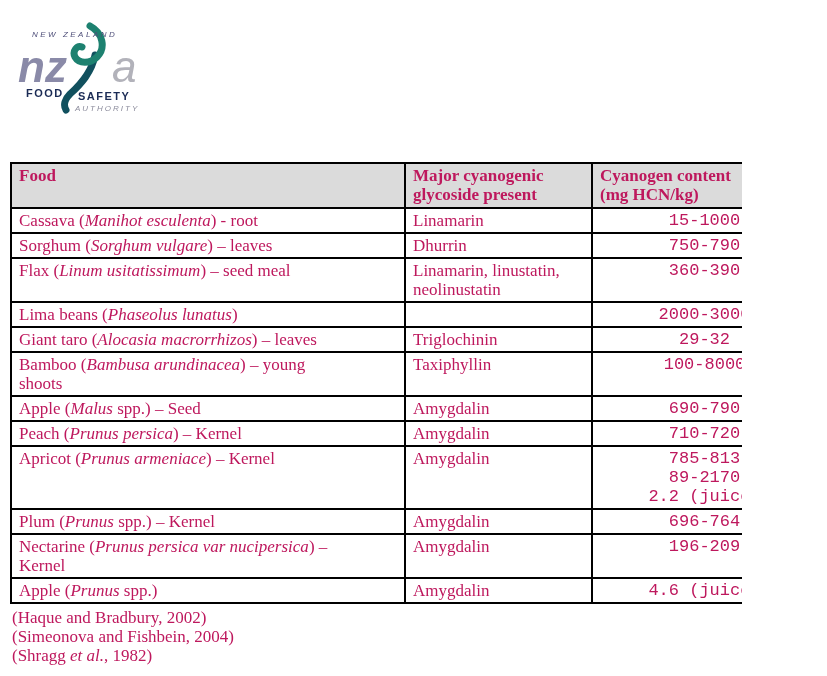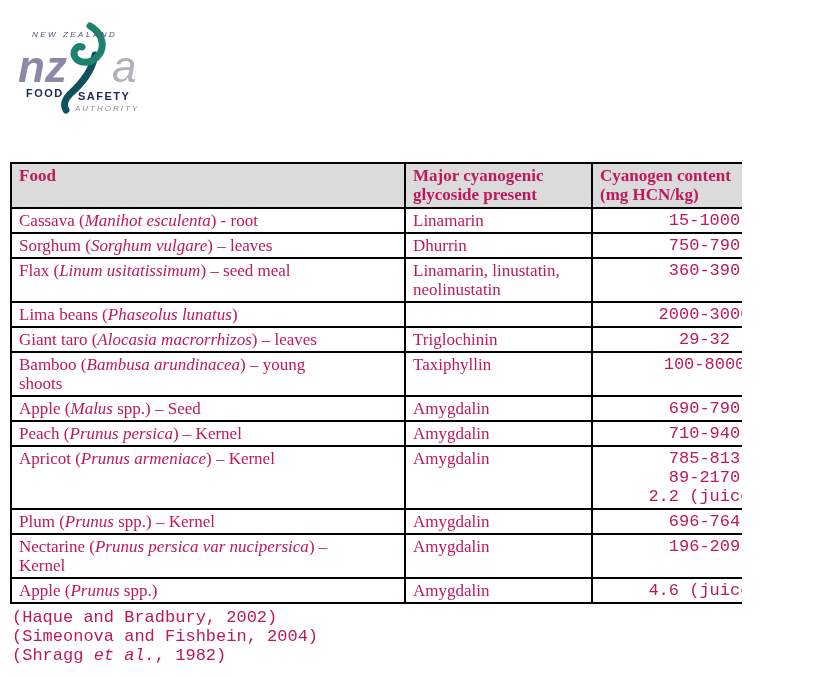--- a/index.html
+++ b/index.html
@@ -39,21 +39,20 @@
     text-align: left;
     height: 45px;
   }
   table.main th.c-val { text-align: left; }
   td.val { text-align: center; font-family: Liberation Mono, monospace; }
   td.gly div, td.food div.l2 { margin: 0; }
   .citations {
     margin: 4px 0 0 12px;
     font-size: 17px;
     line-height: 19px;
-    font-family: Liberation Mono, monospace;
   }
   .cite { white-space: nowrap; }
 </style>
 </head>
 <body>
 
 <div class="page">
 
   <div class="logo-wrap">
     <svg width="132" height="92" viewBox="0 0 132 92" xmlns="http://www.w3.org/2000/svg">
@@ -116,21 +115,21 @@
         <td class="val">100-8000</td>
       </tr>
       <tr>
         <td class="food"><span>Apple (</span><i>Malus</i><span> spp.) – Seed</span></td>
         <td class="gly">Amygdalin</td>
         <td class="val">690-790</td>
       </tr>
       <tr>
         <td class="food"><span>Peach (</span><i>Prunus persica</i><span>) – Kernel</span></td>
         <td class="gly">Amygdalin</td>
-        <td class="val">710-940</td>
+        <td class="val">710-720</td>
       </tr>
       <tr>
         <td class="food"><span>Apricot (</span><i>Prunus armeniace</i><span>) – Kernel</span></td>
         <td class="gly">Amygdalin</td>
         <td class="val">
           <div>785-813</div>
           <div>89-2170</div>
           <div>2.2 (juice)</div>
         </td>
       </tr>

